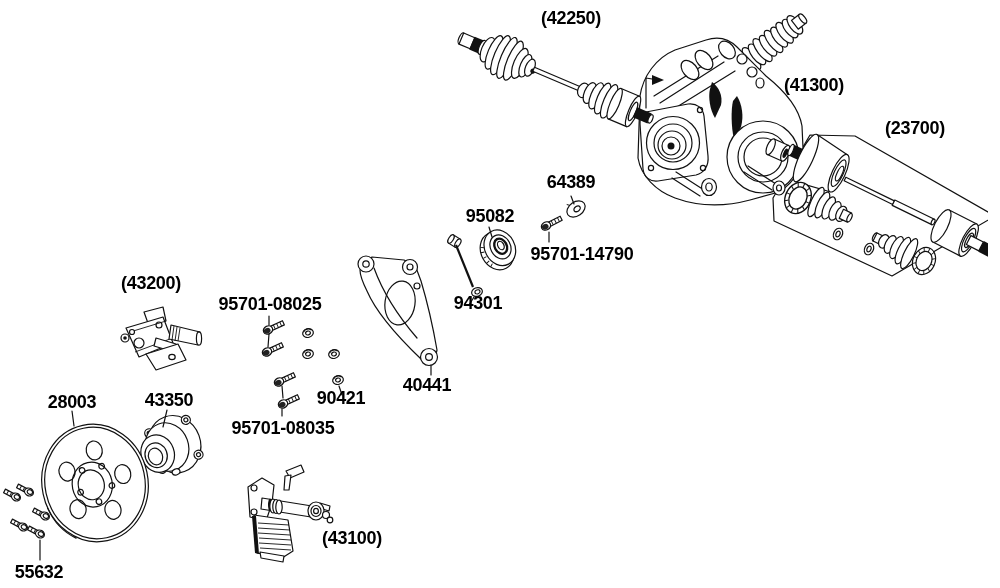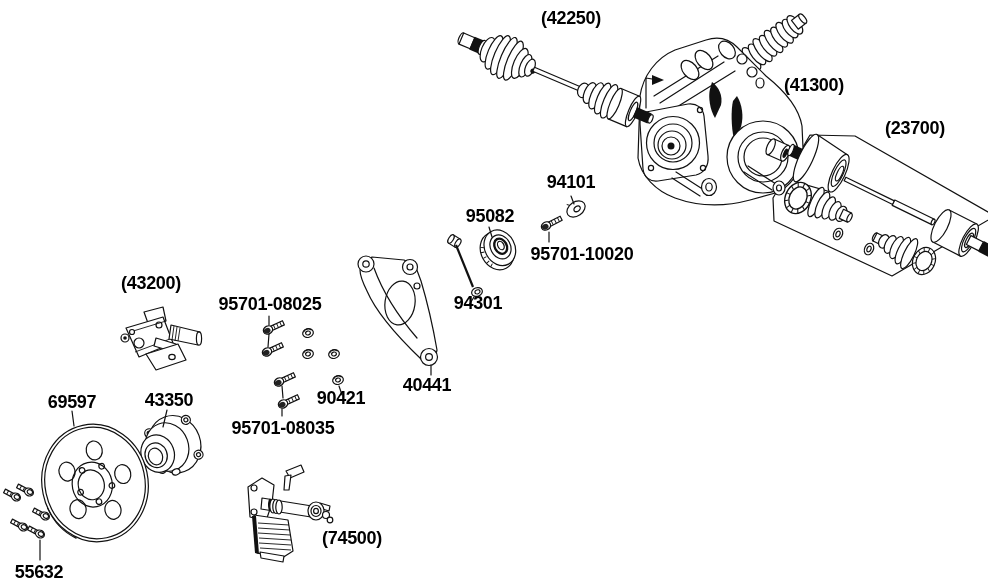--- a/index.html
+++ b/index.html
@@ -391,27 +391,27 @@
     <line class="s" x1="339" y1="386" x2="342" y2="395"></line>
     <line class="s" x1="72" y1="411" x2="74" y2="426"></line>
     <line class="s" x1="167" y1="410" x2="163" y2="427"></line>
     <line class="s" x1="40" y1="540" x2="40" y2="560"></line>
   </g>
 </svg>
 
 <div class="plabel" style="left:571px;top:8px">(42250)</div>
 <div class="plabel" style="left:814px;top:75px">(41300)</div>
 <div class="plabel" style="left:915px;top:118px">(23700)</div>
-<div class="plabel" style="left:571px;top:172px">94101</div>
+<div class="plabel" style="left:571px;top:172px">64389</div>
 <div class="plabel" style="left:490px;top:206px">95082</div>
-<div class="plabel" style="left:582px;top:244px">95701-10020</div>
+<div class="plabel" style="left:582px;top:244px">95701-14790</div>
 <div class="plabel" style="left:478px;top:293px">94301</div>
 <div class="plabel" style="left:427px;top:375px">40441</div>
 <div class="plabel" style="left:151px;top:273px">(43200)</div>
 <div class="plabel" style="left:270px;top:294px">95701-08025</div>
 <div class="plabel" style="left:169px;top:390px">43350</div>
 <div class="plabel" style="left:341px;top:388px">90421</div>
 <div class="plabel" style="left:283px;top:418px">95701-08035</div>
-<div class="plabel" style="left:72px;top:392px">69597</div>
-<div class="plabel" style="left:352px;top:528px">(74500)</div>
+<div class="plabel" style="left:72px;top:392px">28003</div>
+<div class="plabel" style="left:352px;top:528px">(43100)</div>
 <div class="plabel" style="left:39px;top:562px">55632</div>
 
 </div>
 
 </body></html>

